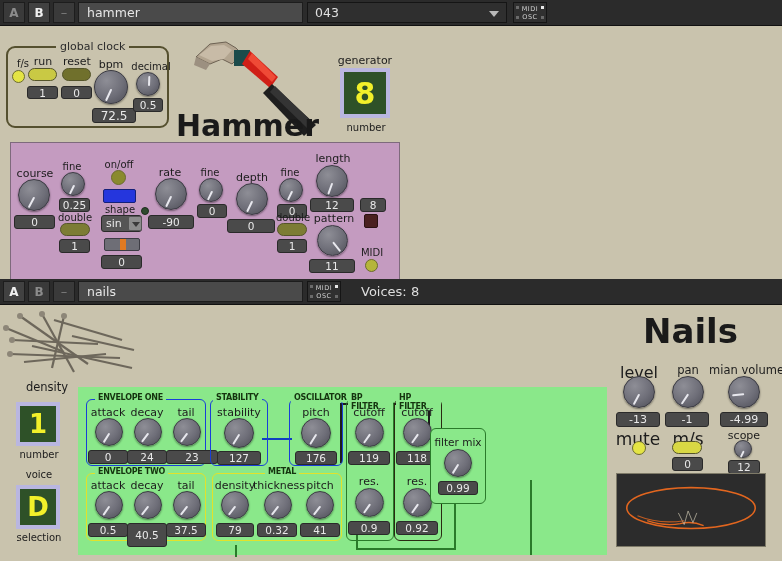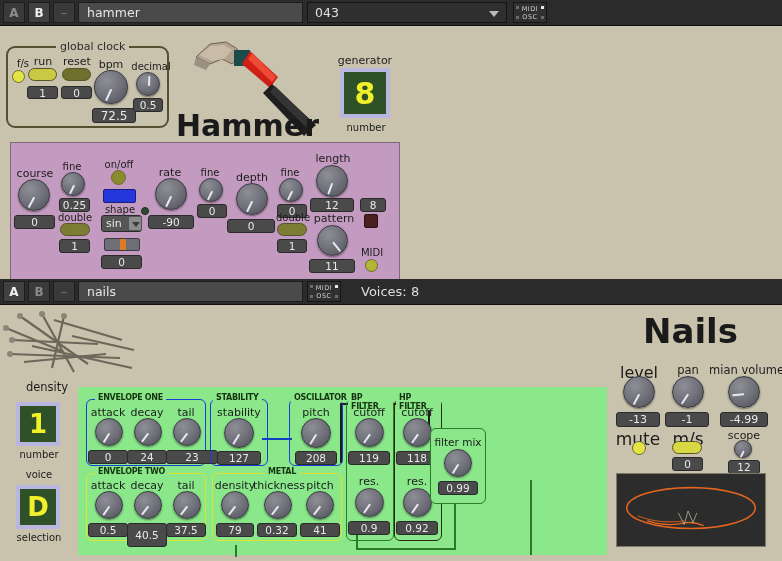--- a/index.html
+++ b/index.html
@@ -349,21 +349,21 @@
     </div>
     <div class="val" style="left:217px;top:146px;width:44px;height:14px">127</div>
 
     <div class="mod" style="left:289px;top:94px;width:54px;height:67px;border:1.5px solid #1840d8">
       <div class="mod-title" style="left:1px">OSCILLATOR</div>
     </div>
     <div class="lbl" style="left:290px;top:101px;width:52px">pitch</div>
     <div class="knob" style="left:301px;top:113px;width:30px;height:30px">
       <div class="ptr" style="left:13px;top:4px;width:2.2px;height:11.5px;transform:rotate(212deg)"></div>
     </div>
-    <div class="val" style="left:295px;top:146px;width:42px;height:14px">208</div>
+    <div class="val" style="left:295px;top:146px;width:42px;height:14px">176</div>
 
     <div class="mod" style="left:346px;top:94px;width:48px;height:142px;border:1.5px solid #2a7a2a">
       <div class="mod-title" style="left:1px">BP FILTER</div>
     </div>
     <div class="lbl" style="left:345px;top:101px;width:48px">cutoff</div>
     <div class="knob" style="left:355px;top:113px;width:29px;height:29px">
       <div class="ptr" style="left:12.7px;top:4px;width:2.2px;height:11px;transform:rotate(215deg)"></div>
     </div>
     <div class="val" style="left:348px;top:146px;width:42px;height:14px">119</div>
     <div class="lbl" style="left:346px;top:170px;width:46px">res.</div>

